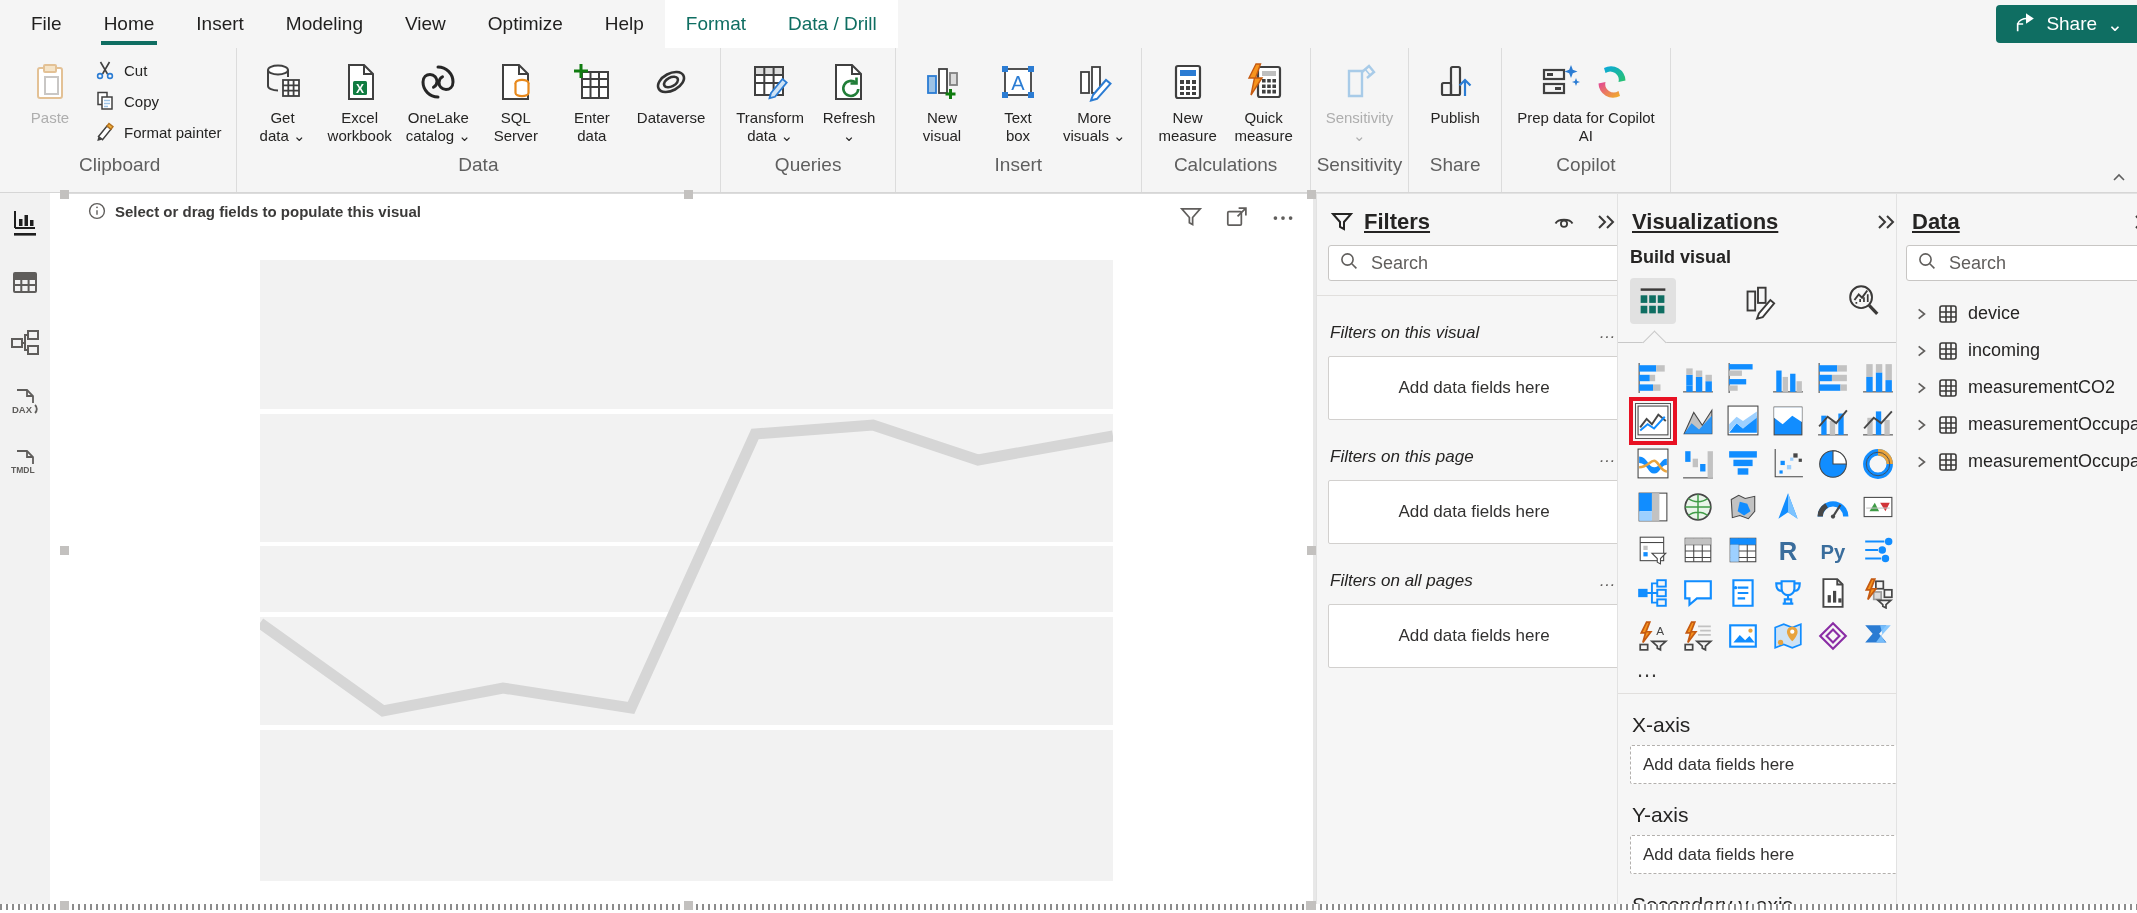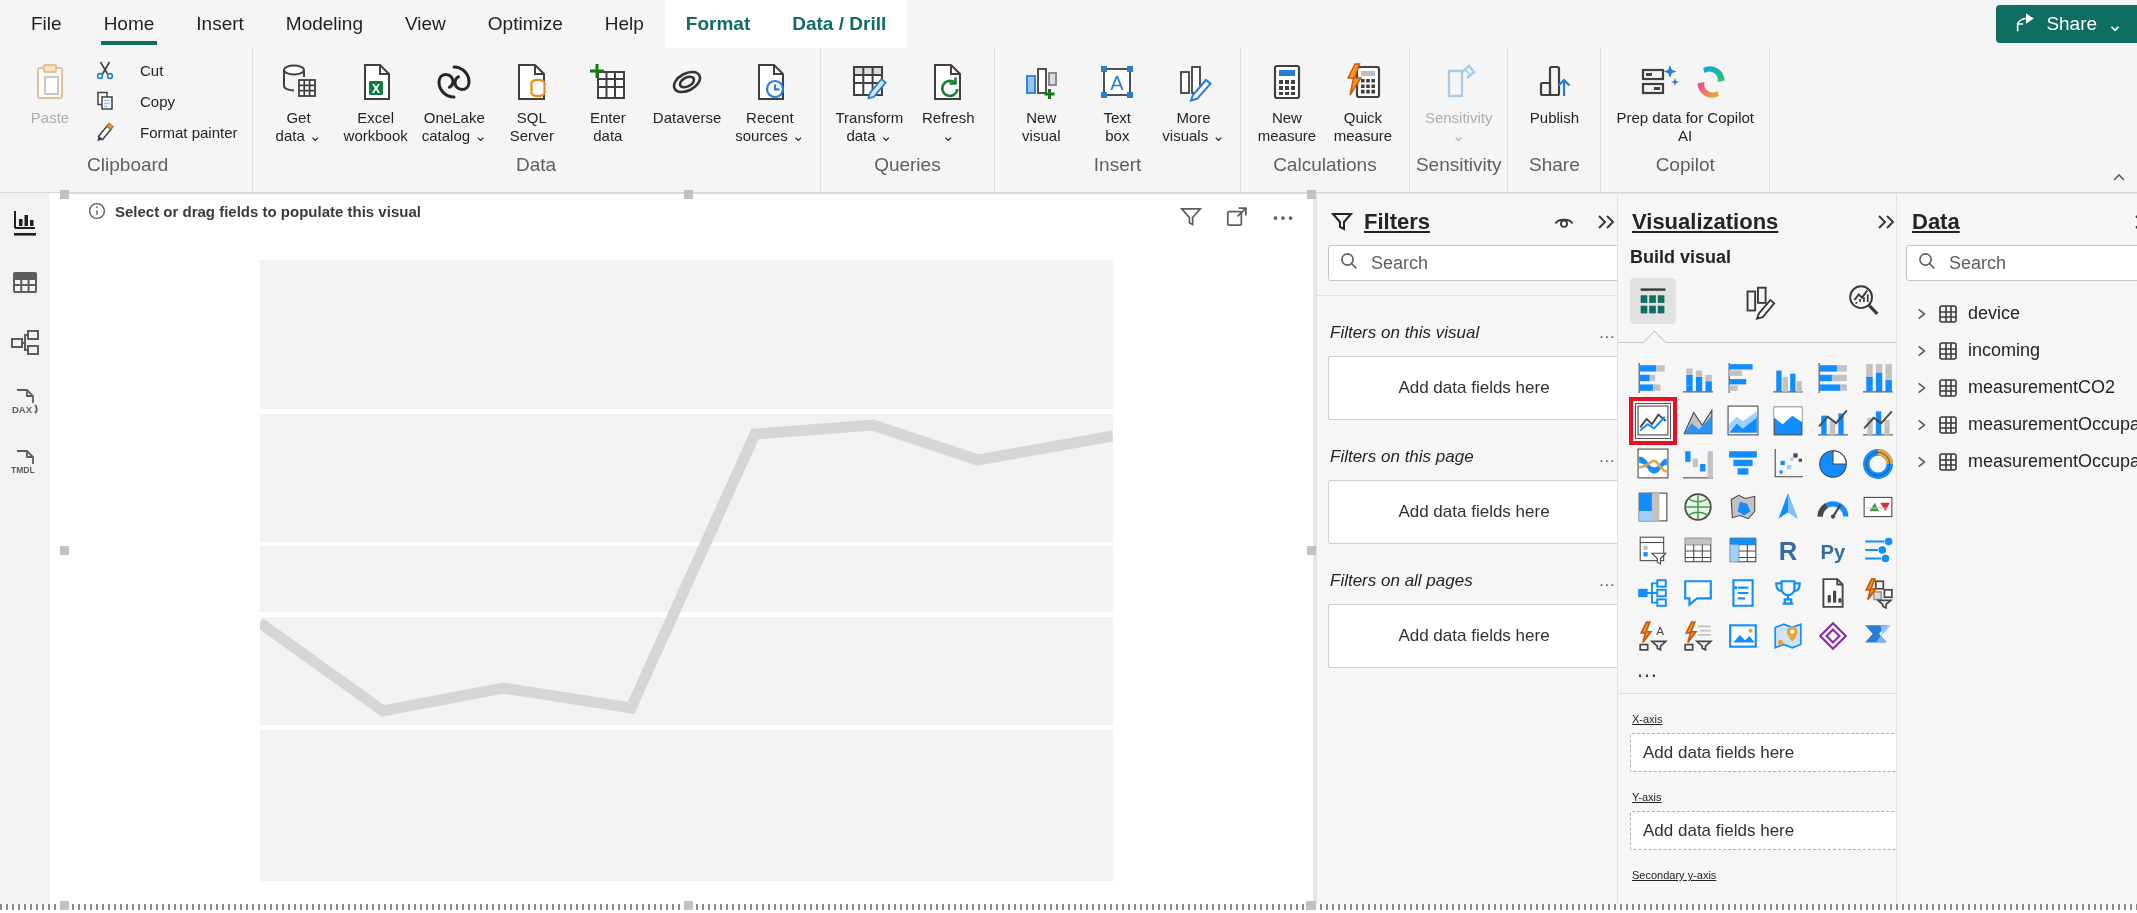--- a/index.html
+++ b/index.html
@@ -2,37 +2,37 @@
 <html><head>
 <meta charset="utf-8">
 <style>
   html,body{margin:0;padding:0;background:#dcdcdc;}
   #app{position:relative;width:2137px;height:913px;background:#7f1d1d;overflow:hidden;
        font-family:"Liberation Sans",sans-serif;color:#252423;-webkit-font-smoothing:antialiased;}
   
   .menubar{position:absolute;left:0;top:0;right:0;height:48px;background:#f5f5f5;display:flex;align-items:stretch;padding-left:10px;}
   .menu-item{padding:0 21px;display:flex;align-items:center;font-size:19px;color:#201f1e;position:relative;cursor:default;white-space:nowrap;}
   .menu-item.active::after{content:"";position:absolute;left:18px;right:18px;bottom:3px;height:4px;background:#0f6e62;}
-  .menu-item.contextual{background:#fff;color:#0f6e62;font-weight:700;}
+  .menu-item.contextual{background:#fff;color:#0f6e62;font-weight:400;}
   .share-btn{position:absolute;right:-4px;top:5px;height:38px;background:#0f6e62;color:#fff;border-radius:4px;
              display:flex;align-items:center;gap:10px;padding:0 18px;font-size:19px;}
   .share-btn svg{display:block;}
   
   .ribbon{position:absolute;left:0;top:48px;right:0;height:144px;background:#f5f5f5;border-bottom:1px solid #d6d6d6;display:flex;align-items:stretch;padding-left:4px;}
   .rgroup{position:relative;display:flex;align-items:flex-start;padding:2px 8px 24px;border-right:1px solid #dcdcdc;}
   .ritems{display:flex;align-items:flex-start;}
   .rgroup-label{position:absolute;bottom:16px;left:0;right:0;text-align:center;font-size:19px;color:#5f5f5f;}
   .rbtn{display:flex;flex-direction:column;align-items:center;min-width:62px;padding:4px 7px 0;border-radius:3px;}
   .ricwrap{display:flex;gap:12px;margin:8px 0 7px;}
   .ric{width:40px;height:40px;}
   .ric svg{width:100%;height:100%;display:block;}
   .rlbl{font-size:15px;line-height:18px;text-align:center;color:#252423;white-space:nowrap;}
   .rbtn.disabled .rlbl{color:#aeaeae;}
   .stack{display:flex;flex-direction:column;gap:3px;margin-top:6px;}
-  .sbtn{display:flex;align-items:center;gap:24px;font-size:15px;padding:3px 6px;white-space:nowrap;}
+  .sbtn{display:flex;align-items:center;gap:8px;font-size:15px;padding:3px 6px;white-space:nowrap;}
   .sic{width:22px;height:22px;}
   .sic svg{width:100%;height:100%;display:block;}
   .collapse-ribbon{position:absolute;right:8px;bottom:4px;width:20px;height:20px;color:#5f5f5f;}
   
   .sidebar{position:absolute;left:0;top:193px;bottom:0;width:50px;background:#f2f2f2;border-right:1px solid #e1e1e1;display:flex;flex-direction:column;align-items:center;padding-top:14px;gap:28px;}
   .side-item{width:32px;height:32px;}
   .side-item svg{width:100%;height:100%;display:block;}
   
   .canvas{position:absolute;left:50px;top:193px;width:1263px;bottom:0;background:#fff;}
   .visual{position:absolute;left:14px;top:0;width:1248px;height:712px;border-top:1px solid #dcdcdc;}
@@ -72,21 +72,21 @@
   .viz-tab.sel{background:#e1e1e1;}
   .viz-tab svg{width:38px;height:38px;display:block;}
   .caret-line{position:relative;height:16px;border-bottom:1px solid #c8c8c8;margin:2px -12px 0;}
   .caret-notch{position:absolute;left:28px;bottom:-9px;width:16px;height:16px;background:#f6f6f6;border-left:1px solid #c8c8c8;border-top:1px solid #c8c8c8;transform:rotate(45deg);}
   .viz-grid{margin-top:18px;display:grid;grid-template-columns:repeat(6,1fr);row-gap:9px;justify-items:center;}
   .vcell{position:relative;width:34px;height:34px;display:flex;align-items:center;justify-content:center;}
   .vcell svg{width:32px;height:32px;display:block;}
   .vcell.hl::before{content:"";position:absolute;inset:-1px;border:1px solid #555;}
   .vcell.hl::after{content:"";position:absolute;inset:-7px;border:4px solid #e81123;}
   .viz-ellipsis{font-size:22px;color:#3b3a39;margin:4px 0 0 6px;letter-spacing:3px;}
-  .vfield-label{font-size:11px;color:#252423;margin-top:19px;padding-left:2px;text-decoration:underline;}
+  .vfield-label{font-size:21px;color:#252423;margin-top:19px;padding-left:2px;}
   .vwell{margin-top:8px;height:37px;background:#fff;border:1px dashed #b3b0ad;border-radius:2px;display:flex;align-items:center;padding-left:12px;font-size:17px;color:#323130;}
   
   .data-list{margin-top:14px;}
   .data-row{display:flex;align-items:center;gap:9px;height:37px;font-size:18px;color:#252423;padding-left:8px;}
   .chev{width:14px;height:14px;color:#605e5c;flex:none;}
   .chev svg,.tbl-ic svg{width:100%;height:100%;display:block;}
   .tbl-ic{width:22px;height:22px;color:#3b3a39;flex:none;}
 </style>
 </head>
 <body>
@@ -245,34 +245,20 @@
             <div class="ricwrap">
               <span class="ric">
                 <svg viewBox="0 0 40 40" fill="none" stroke="#333" stroke-width="2.6">
                   <ellipse cx="20" cy="20" rx="14" ry="8.5" transform="rotate(-28 20 20)"></ellipse>
                   <ellipse cx="20" cy="20" rx="7.5" ry="4.5" transform="rotate(-28 20 20)"></ellipse>
                 </svg>
               </span>
             </div>
             <div class="rlbl">Dataverse</div>
           </div>
-          <div class="rbtn">
-            <div class="ricwrap">
-              <span class="ric">
-                <svg viewBox="0 0 40 40">
-                  <path d="M9 3h15l9 9v25H9z" fill="#fff" stroke="#404040" stroke-width="2"></path>
-                  <path d="M24 3v9h9" fill="none" stroke="#404040" stroke-width="2"></path>
-                  <circle cx="25" cy="27" r="8" fill="#fff" stroke="#2b7cd3" stroke-width="2.2"></circle>
-                  <path d="M25 22.5v4.8h4.5" fill="none" stroke="#2b7cd3" stroke-width="2.2"></path>
-                </svg>
-              </span>
-            </div>
-            <div class="rlbl">Recent</div>
-            <div class="rlbl">sources ⌄</div>
-          </div>
         </div>
         <div class="rgroup-label">Data</div>
       </div>
       <div class="rgroup">
         <div class="ritems">
           <div class="rbtn">
             <div class="ricwrap">
               <span class="ric">
                 <svg viewBox="0 0 40 40">
                   <g stroke="#404040" stroke-width="2" fill="#fff">

